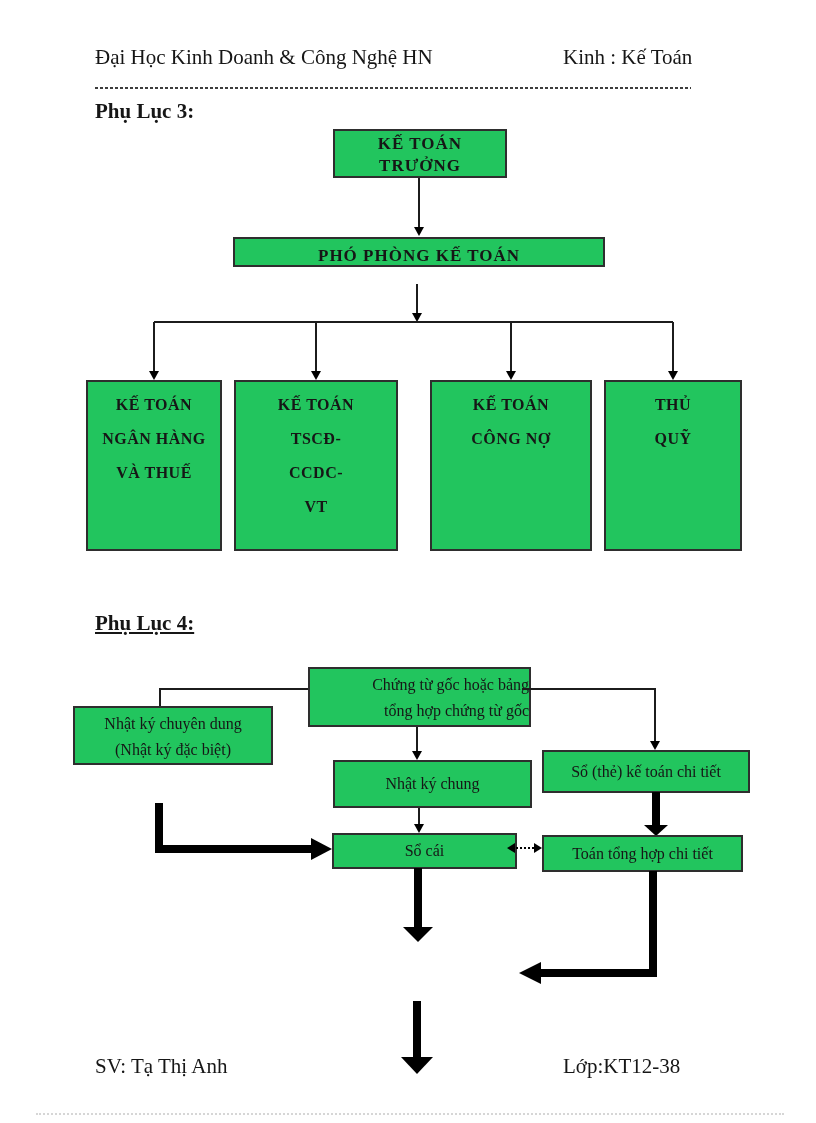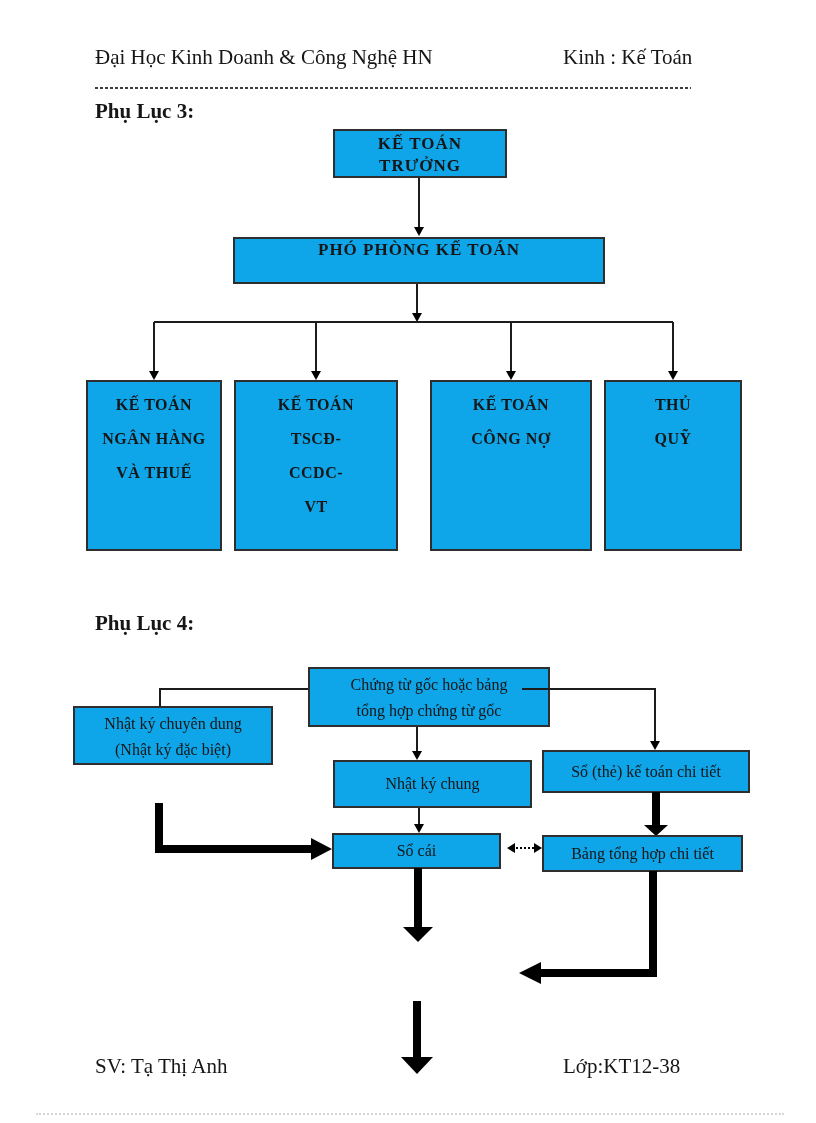--- a/index.html
+++ b/index.html
@@ -4,21 +4,21 @@
 <style>
   html,body{margin:0;padding:0;background:#fff;}
   .page{
     position:relative;width:816px;height:1123px;background:#ffffff;overflow:hidden;
     font-family:"Liberation Serif","DejaVu Serif",serif;color:#161616;
   }
   .abs{position:absolute;}
   .txt{font-size:21px;}
   .bold{font-weight:bold;}
   .box{
-    position:absolute;box-sizing:border-box;border:2px solid #2e2e2e;background:#0ea5e9;
+    position:absolute;box-sizing:border-box;border:2px solid #2e2e2e;background:#22c55e;
     text-align:center;
   }
   .lbl{white-space:pre-line;display:block;}
   .vcenter{display:flex;align-items:center;justify-content:center;}
   
   .org-top{font-size:17px;font-weight:bold;letter-spacing:1px;line-height:22px;padding-top:2px;}
   .org-child{font-size:16px;font-weight:bold;letter-spacing:.5px;line-height:34px;padding-top:6px;}
   
   .flow{font-size:16px;line-height:25px;padding-top:3px;}
   .flow1{font-size:16px;}
@@ -51,21 +51,21 @@
   <div class="abs txt bold" style="left:95px;top:99px;">Phụ Lục 3:</div>
 
   <div class="box org-top" style="left:333px;top:129px;width:174px;height:49px;">
     <span class="lbl">KẾ TOÁN
 TRƯỞNG</span>
   </div>
 
   <div class="vline" style="left:418px;top:178px;height:49px;"></div>
   <div class="sm-down" style="left:414px;top:227px;"></div>
 
-  <div class="box org-top" style="left:233px;top:237px;width:372px;height:47px;padding-top:0;">
+  <div class="box org-top" style="left:233px;top:237px;width:372px;height:30px;padding-top:6px;">
     <span class="lbl">PHÓ PHÒNG KẾ TOÁN</span>
   </div>
 
   <div class="vline" style="left:416px;top:284px;height:29px;"></div>
   <div class="sm-down" style="left:412px;top:313px;"></div>
 
   <div class="hline" style="left:154px;top:321px;width:519px;"></div>
 
   <div class="vline" style="left:153px;top:322px;height:50px;"></div>
   <div class="sm-down" style="left:149px;top:371px;"></div>
@@ -89,23 +89,23 @@
   </div>
   <div class="box org-child" style="left:430px;top:380px;width:162px;height:171px;">
     <span class="lbl">KẾ TOÁN
 CÔNG NỢ</span>
   </div>
   <div class="box org-child" style="left:604px;top:380px;width:138px;height:171px;">
     <span class="lbl">THỦ
 QUỸ</span>
   </div>
 
-  <div class="abs txt bold" style="left:95px;top:611px;">Phụ Lục 4:</div>
+  <div class="abs txt bold" style="left:95px;top:611px;text-decoration:underline;">Phụ Lục 4:</div>
 
-  <div class="box flow" style="left:308px;top:667px;width:242px;height:60px;line-height:26px;">
+  <div class="box flow" style="left:308px;top:667px;width:223px;height:60px;line-height:26px;text-align:right;">
     <span class="lbl">Chứng từ gốc hoặc bảng
 tổng hợp chứng từ gốc</span>
   </div>
 
   <div class="hline" style="left:160px;top:688px;width:148px;"></div>
   <div class="vline" style="left:159px;top:688px;height:49px;"></div>
   <div class="sm-down" style="left:155px;top:737px;"></div>
 
   <div class="hline" style="left:522px;top:688px;width:134px;"></div>
   <div class="vline" style="left:654px;top:688px;height:53px;"></div>
@@ -128,25 +128,25 @@
   <div class="bar" style="left:155px;top:803px;width:8px;height:50px;"></div>
   <div class="bar" style="left:155px;top:845px;width:156px;height:8px;"></div>
   <div class="big-right" style="left:311px;top:838px;"></div>
 
   <div class="vline" style="left:418px;top:808px;height:16px;"></div>
   <div class="sm-down" style="left:414px;top:824px;"></div>
 
   <div class="bar" style="left:652px;top:792px;width:8px;height:33px;"></div>
   <div class="big-down-sm" style="left:644px;top:825px;"></div>
 
-  <div class="box flow1 vcenter" style="left:332px;top:833px;width:169px;height:36px;">
+  <div class="box flow1 vcenter" style="left:332px;top:833px;width:185px;height:36px;">
     <span class="lbl">Sổ cái</span>
   </div>
   <div class="box flow1 vcenter" style="left:542px;top:835px;width:201px;height:37px;">
-    <span class="lbl">Bảng tổng hợp chi tiết</span>
+    <span class="lbl">Toán tổng hợp chi tiết</span>
   </div>
 
   <div class="dotline" style="left:513px;top:847px;width:24px;"></div>
   <div class="sm-left" style="left:507px;top:843px;"></div>
   <div class="sm-right" style="left:534px;top:843px;"></div>
 
   <div class="bar" style="left:414px;top:868px;width:8px;height:59px;"></div>
   <div class="big-down" style="left:403px;top:927px;"></div>
 
   <div class="bar" style="left:649px;top:871px;width:8px;height:102px;"></div>

